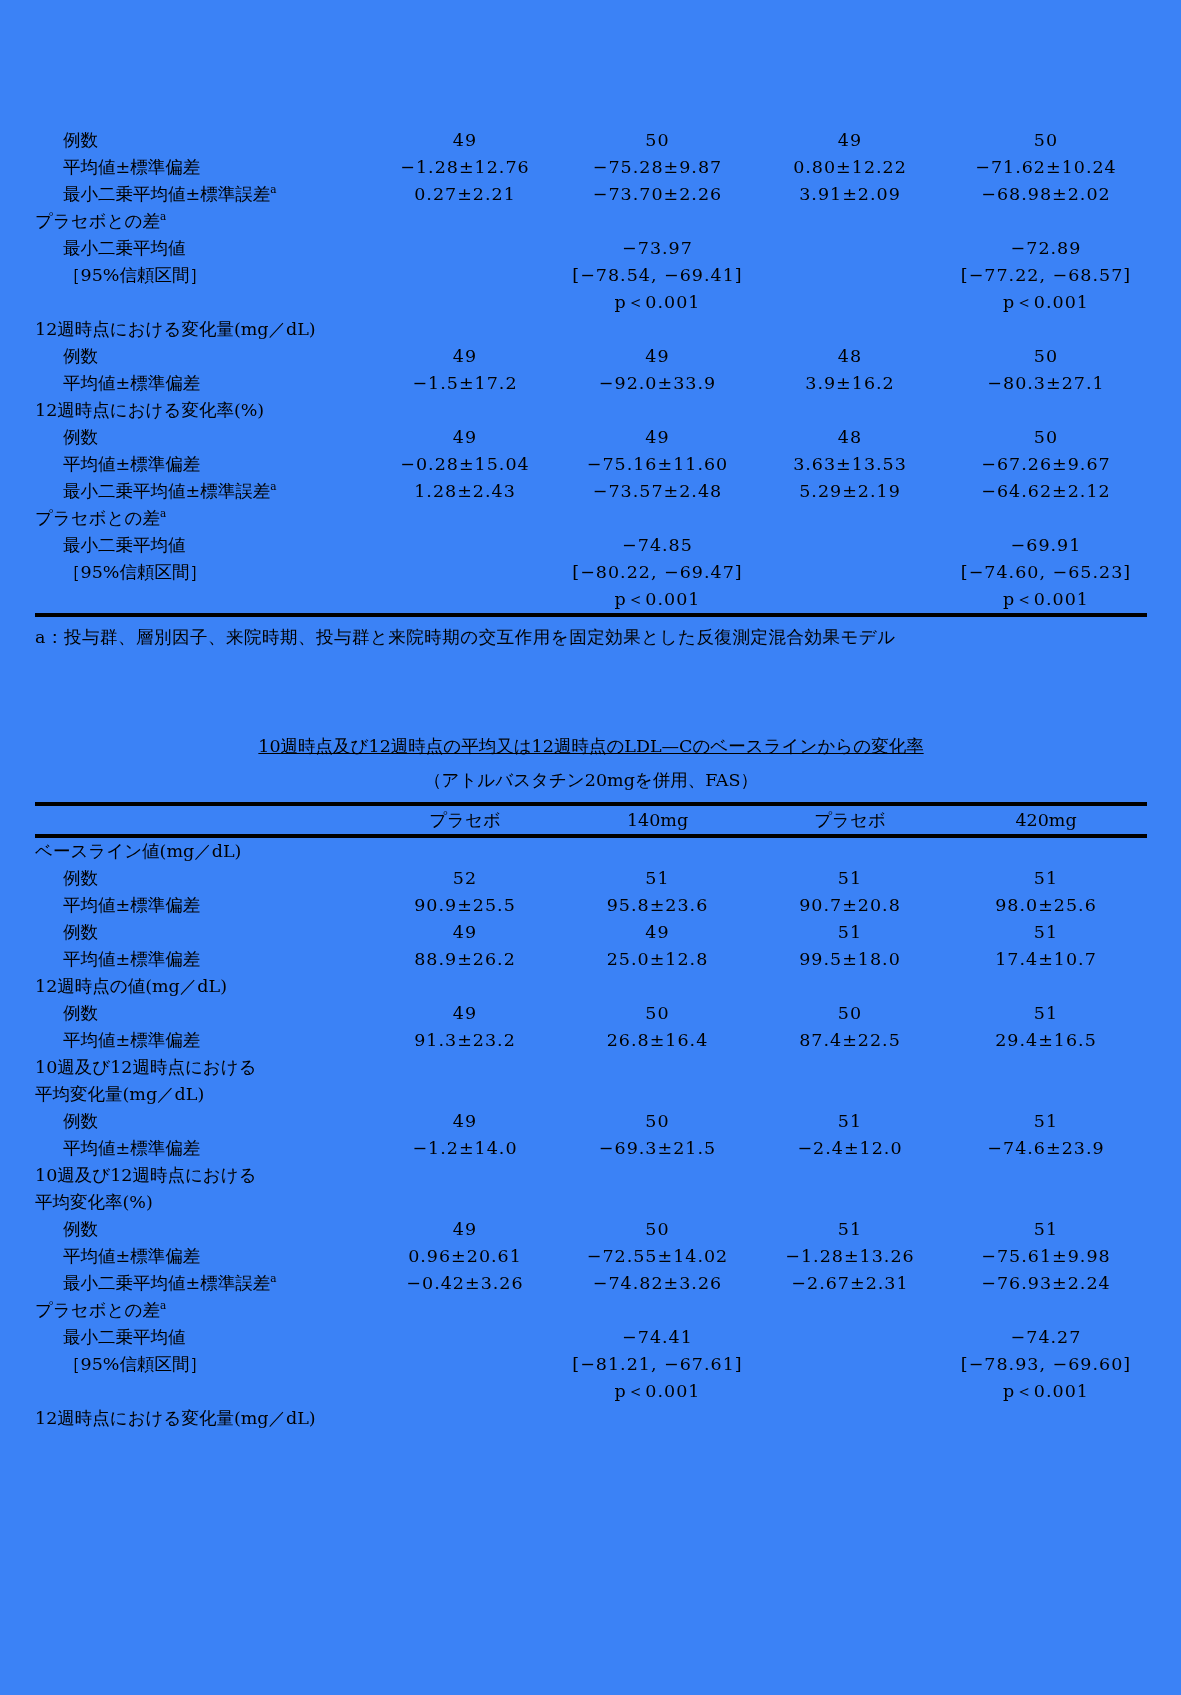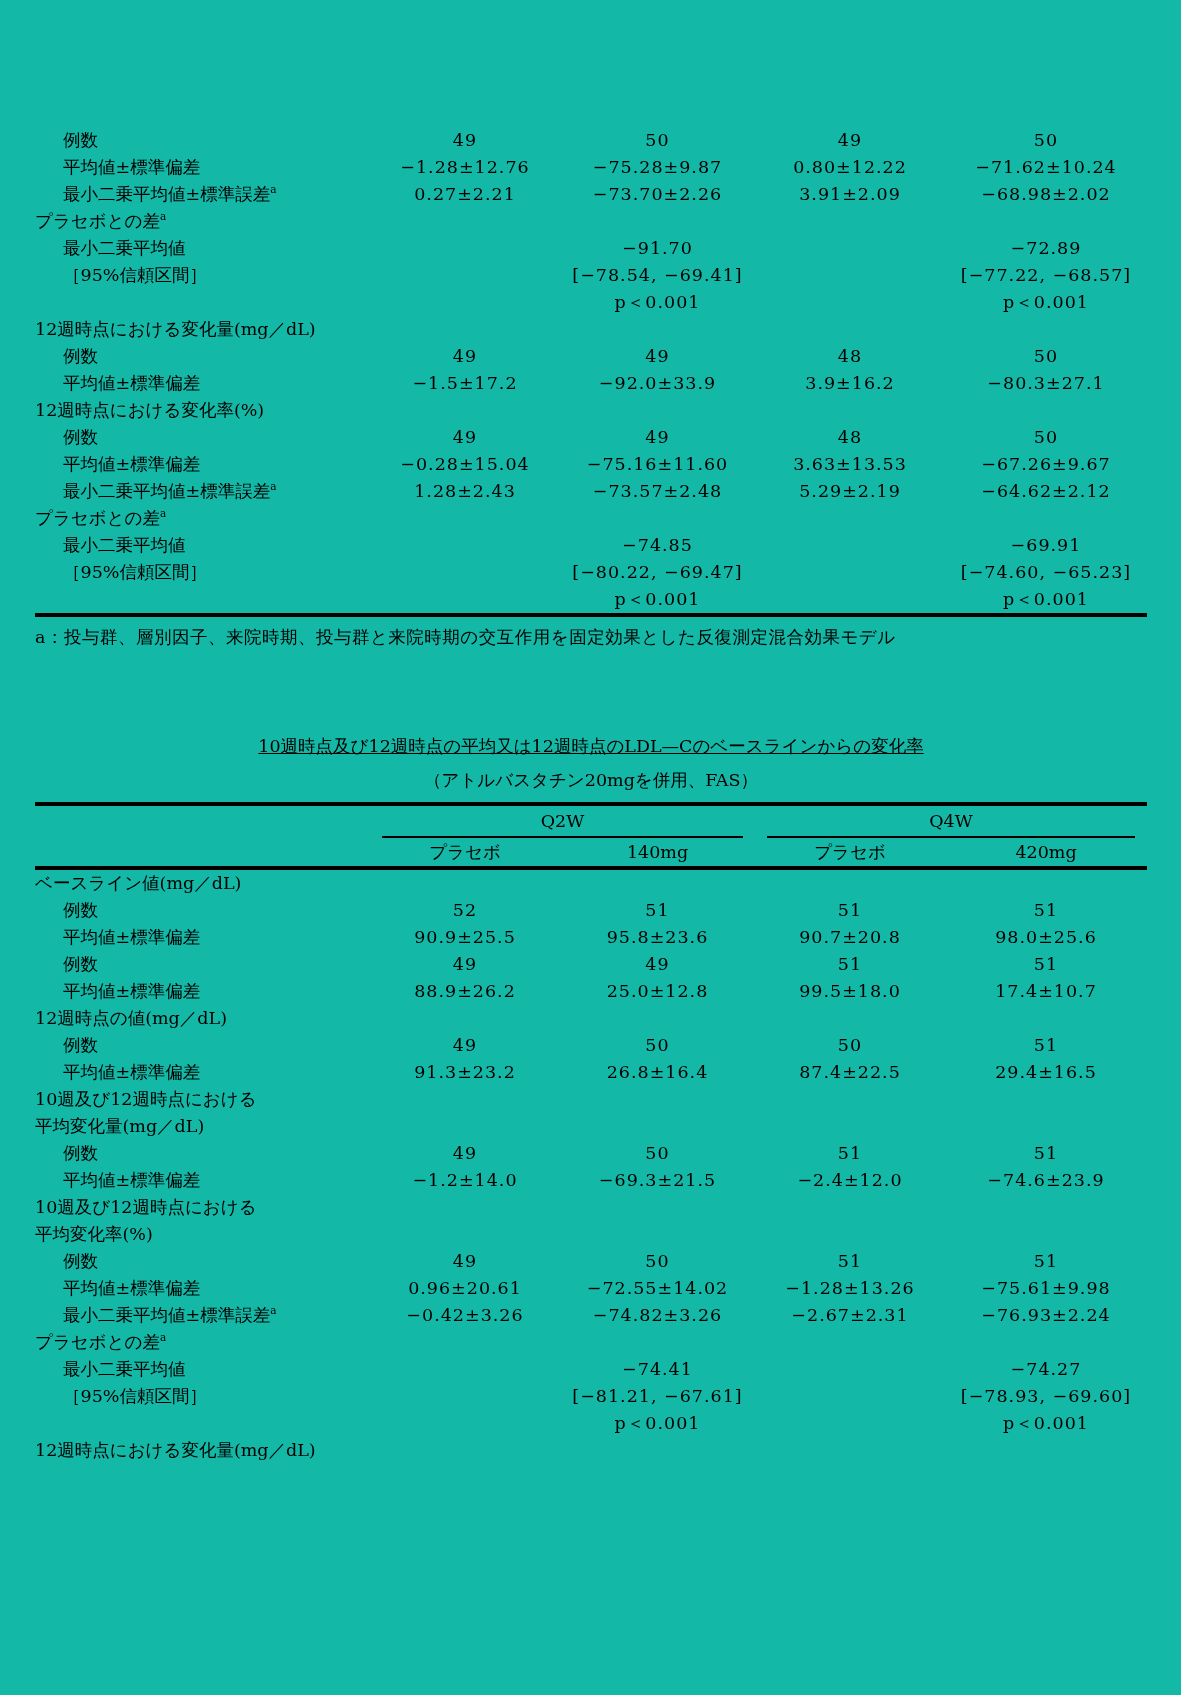--- a/index.html
+++ b/index.html
@@ -12,21 +12,21 @@
     height: 1695px;
     overflow: hidden;
     font-family: "DejaVu Serif", "Liberation Serif", serif;
     color: #000000;
     font-size: 17.5px;
   }
   .page {
     position: relative;
     width: 1181px;
     height: 1695px;
-    background: #14b8a6;
+    background: #3b82f6;
   }
   .content {
     margin-left: 35px;
     width: 1112px;
   }
   .t1-wrap { padding-top: 127px; }
 
   table {
     border-collapse: collapse;
     table-layout: fixed;
@@ -131,21 +131,21 @@
             <tr>
               <th class="row-label ind0"><span>プラセボとの差</span><sup>a</sup></th>
               <td></td>
               <td></td>
               <td></td>
               <td></td>
             </tr>
             <tr>
               <th class="row-label ind1"><span>最小二乗平均値</span><sup></sup></th>
               <td></td>
-              <td>−91.70</td>
+              <td>−73.97</td>
               <td></td>
               <td>−72.89</td>
             </tr>
             <tr>
               <th class="row-label ind1"><span>［95%信頼区間］</span><sup></sup></th>
               <td></td>
               <td>[−78.54, −69.41]</td>
               <td></td>
               <td>[−77.22, −68.57]</td>
             </tr>
@@ -246,33 +246,20 @@
 
       <table id="table2">
         <colgroup>
           <col class="c-label">
             <col class="c-d1">
             <col class="c-d2">
             <col class="c-d3">
             <col class="c-d4">
         </colgroup>
         <thead>
-          <tr class="group-row">
-            <th class="corner"></th>
-            <th class="group-cell" colspan="2">
-              <div class="group-inner">
-                <span>Q2W</span>
-              </div>
-            </th>
-            <th class="group-cell" colspan="2">
-              <div class="group-inner">
-                <span>Q4W</span>
-              </div>
-            </th>
-          </tr>
           <tr class="subhead-row">
             <th class="corner"></th>
             <th>プラセボ</th>
             <th>140mg</th>
             <th>プラセボ</th>
             <th>420mg</th>
           </tr>
         </thead>
         <tbody id="t2-body">
             <tr>

